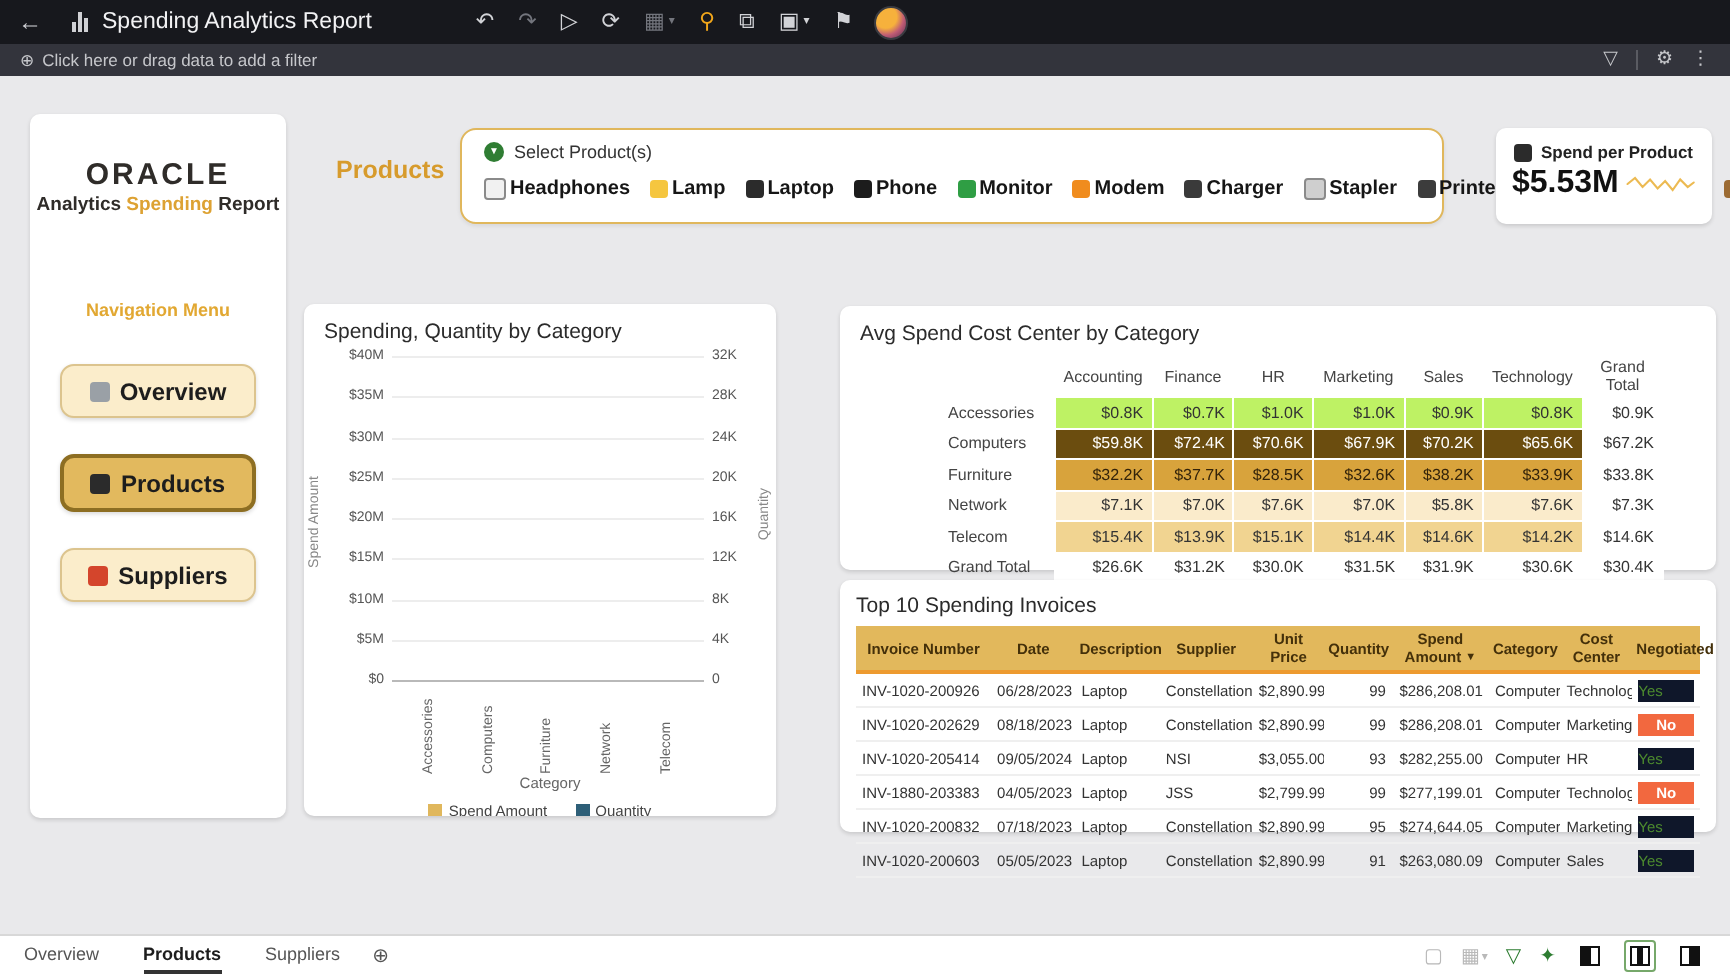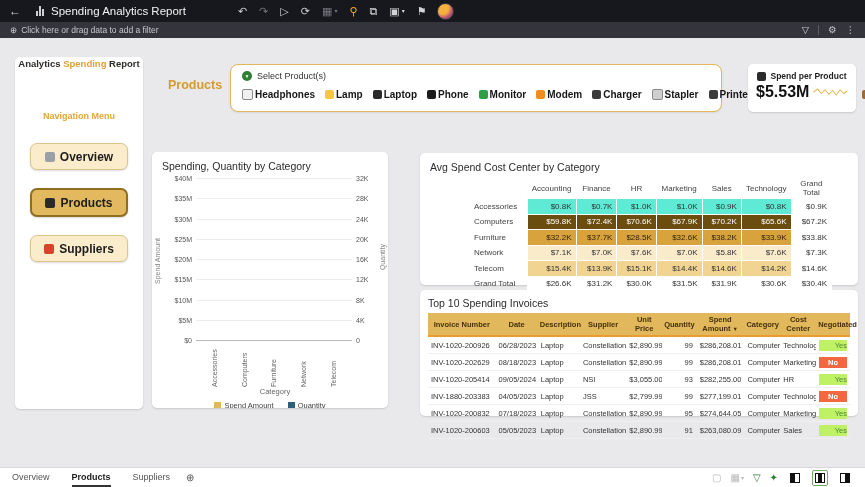--- a/index.html
+++ b/index.html
@@ -87,35 +87,35 @@
   .swatch{width:7px;height:7px;display:inline-block;}
 
   
   .pivot-card{left:420px;top:115px;width:438px;height:132px;padding:8px 10px;}
   .pivot-table{border-collapse:collapse;margin:5px 16px 0 40px;font-size:8px;color:#333;}
   .pivot-table th,.pivot-table td{padding:1px 4px;height:12.5px;font-weight:400;}
   .pivot-table thead th{text-align:center;color:#444;}
   .pivot-table .rowlabel{text-align:left;width:56px;color:#444;padding-right:6px;}
   .pivot-table td{text-align:right;width:44px;border:1px solid #fff;}
   .pivot-table td.gt{background:#fff;width:48px;}
-  .tone-lightest{background:#5eead4;}
+  .tone-lightest{background:#bef264;}
   .tone-dark{background:#6B4D0F;color:#fff;}
   .tone-medium{background:#D8A33C;color:#33230a;}
   .tone-light{background:#FAEBCB;}
   .tone-light2{background:#F1D491;}
   .tone-none{background:#fff;}
 
   
   .invoices-card{left:420px;top:252px;width:438px;height:126px;padding:7px 8px;}
   .inv-table{width:100%;border-collapse:collapse;font-size:7.5px;margin-top:4px;table-layout:fixed;}
   .inv-table thead th{background:#E2B85C;color:#44300a;font-weight:700;padding:2px 2px;text-align:center;line-height:1.2;
                       border-bottom:2px solid #ED9A2F;}
   .inv-table tbody td{padding:2.5px 3px;border-bottom:1px solid #efefef;color:#333;overflow:hidden;white-space:nowrap;}
   .al{text-align:left}.ar{text-align:right}.ac{text-align:center}
-  .badge-yes{background:#bef264;color:#4C8A2E;display:block;text-align:right;padding:1px 0;}
+  .badge-yes{background:#0f172a;color:#4C8A2E;display:block;text-align:left;padding:1px 0;}
   .badge-no{background:#F2683F;color:#fff;font-weight:700;display:block;text-align:center;padding:1px 0;}
   .sort-glyph{font-size:5.5px;vertical-align:middle;margin-left:2px;}
 
   
   .bottombar{position:absolute;left:0;right:0;bottom:0;height:20px;background:#fff;border-top:1px solid #d8d8d8;display:flex;align-items:center;
              font-size:9px;color:#555;padding:0 12px;box-sizing:border-box;z-index:5;}
   .canvas-tabs{display:flex;height:100%;gap:22px;}
   .canvas-tab{display:flex;align-items:center;height:100%;box-sizing:border-box;border-bottom:2px solid transparent;cursor:pointer;}
   .canvas-tab.active{font-weight:700;color:#1d1d1d;border-bottom:2px solid #333;}
   .add-canvas{margin-left:16px;font-size:10px;color:#555;cursor:pointer;}
@@ -193,20 +193,21 @@
         </span>
         <span class="ticon">
           <span class="glyph">⋮</span>
         </span>
       </div>
   </div>
 
   <main class="content">
 
     <aside class="card sidebar-card">
+      <div class="oracle-logo">ORACLE</div>
       <div class="report-subtitle">
         <span>Analytics</span>
         <span class="gold">Spending</span>
         <span>Report</span>
       </div>
       <div class="nav-title">Navigation Menu</div>
       <div class="sidebar-nav">
           <div class="nav-btn">
             <span class="sq-icon" style="background: rgb(154, 160, 166);"></span>
             <span class="nav-label">Overview</span>

